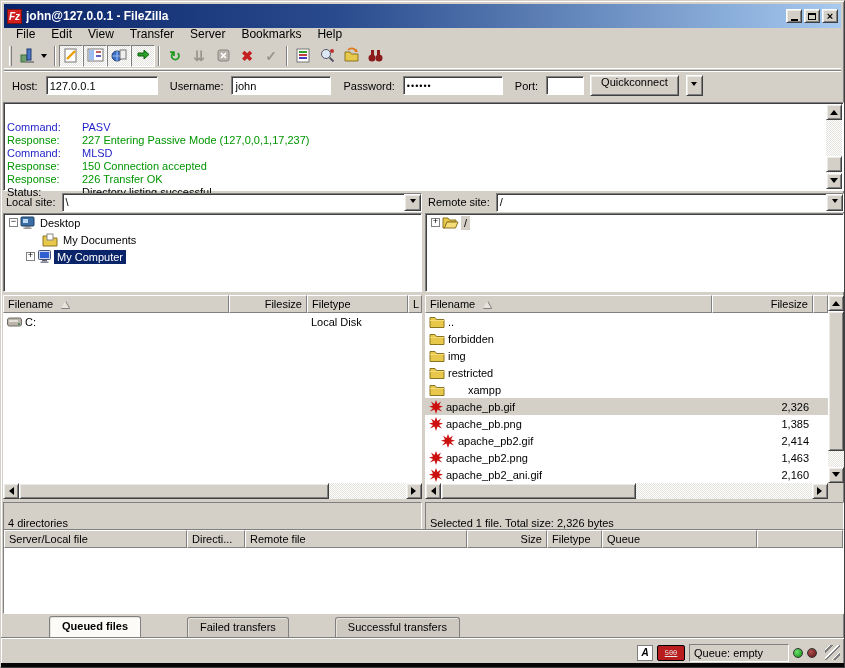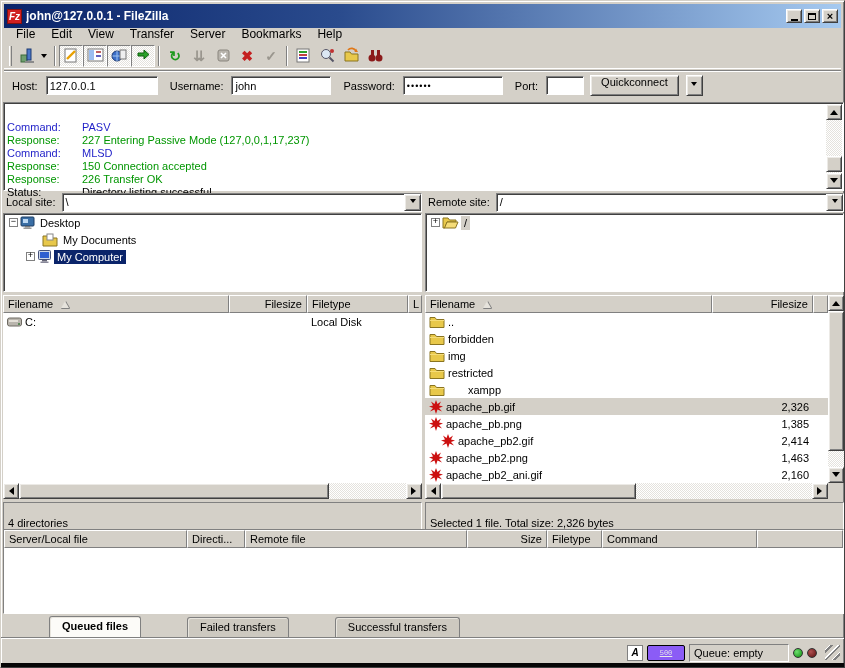--- a/index.html
+++ b/index.html
@@ -128,21 +128,21 @@
   .tab { height:20px; padding:3px 12px 2px; background:#CDC9C0; border:1px solid #808080;
     border-bottom:none; border-radius:3px 3px 0 0; box-shadow: inset 1px 1px 0 #E8E5DE; margin-left: 44px; }
   .tab.active { background:#FCFBF8; font-weight:bold; height:21px; }
   .tabline { position:absolute; left:0; right:0; top:636px; height:2px; border-top:1px solid #808080; border-bottom:1px solid #fff; }
 
   
   .statusbar { position:absolute; left:2px; right:2px; top:640px; height:23px;
     display:flex; align-items:center; justify-content:flex-end; gap:4px; padding-right:2px; }
   .sb-icon { height:16px; display:flex; align-items:center; justify-content:center; }
   .sb-icon.ascii { width:16px; background:#fff; border:1px solid #808080; font-weight:bold; font-size:10px; font-style:italic; }
-  .sb-icon.speed { width:38px; background:#8b5cf6; color:#e8e8e8; font-size:7px; border-radius:2px;
+  .sb-icon.speed { width:28px; background:#b91c1c; color:#e8e8e8; font-size:7px; border-radius:2px;
     border:1px solid #000; font-family:"Liberation Mono",monospace;text-decoration:underline; }
   .queue-box { width:100px; height:18px; border:1px solid; border-color:#808080 #fff #fff #808080;
     padding:2px 4px; font-size:11px; }
   .led { width:10px; height:10px; border-radius:50%; border:1px solid #333; }
   .led.green { background:radial-gradient(circle at 35% 35%, #6FE06F, #0B8A0B); }
   .led.red   { background:radial-gradient(circle at 35% 35%, #B05050, #5A1212); }
   .grip { width:15px; height:15px; margin-left:4px;
     background:repeating-linear-gradient(135deg, transparent 0 3px, #fff 3px 4px, #808080 4px 6px); }
 
   .bottom-edge { position:absolute; left:0; right:0; bottom:0; height:4px; background:#060606; }
@@ -559,21 +559,21 @@
       <span class="hcell" style="width:222px;">
           <span>Remote file</span>
         </span>
       <span class="hcell r" style="width:80px;">
           <span>Size</span>
         </span>
       <span class="hcell" style="width:55px;">
           <span>Filetype</span>
         </span>
       <span class="hcell" style="width:155px;">
-          <span>Command</span>
+          <span>Queue</span>
         </span>
       <span class="hcell" style="flex:1 1 auto;"></span>
     </div>
   </div>
 
   <div class="tabs">
     <span class="tab active">Queued files</span>
     <span class="tab">Failed transfers</span>
     <span class="tab">Successful transfers</span>
   </div>

